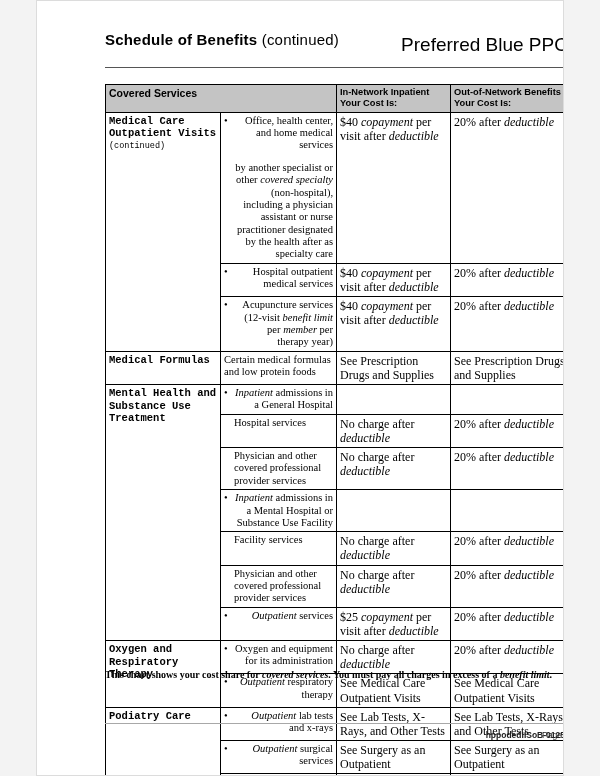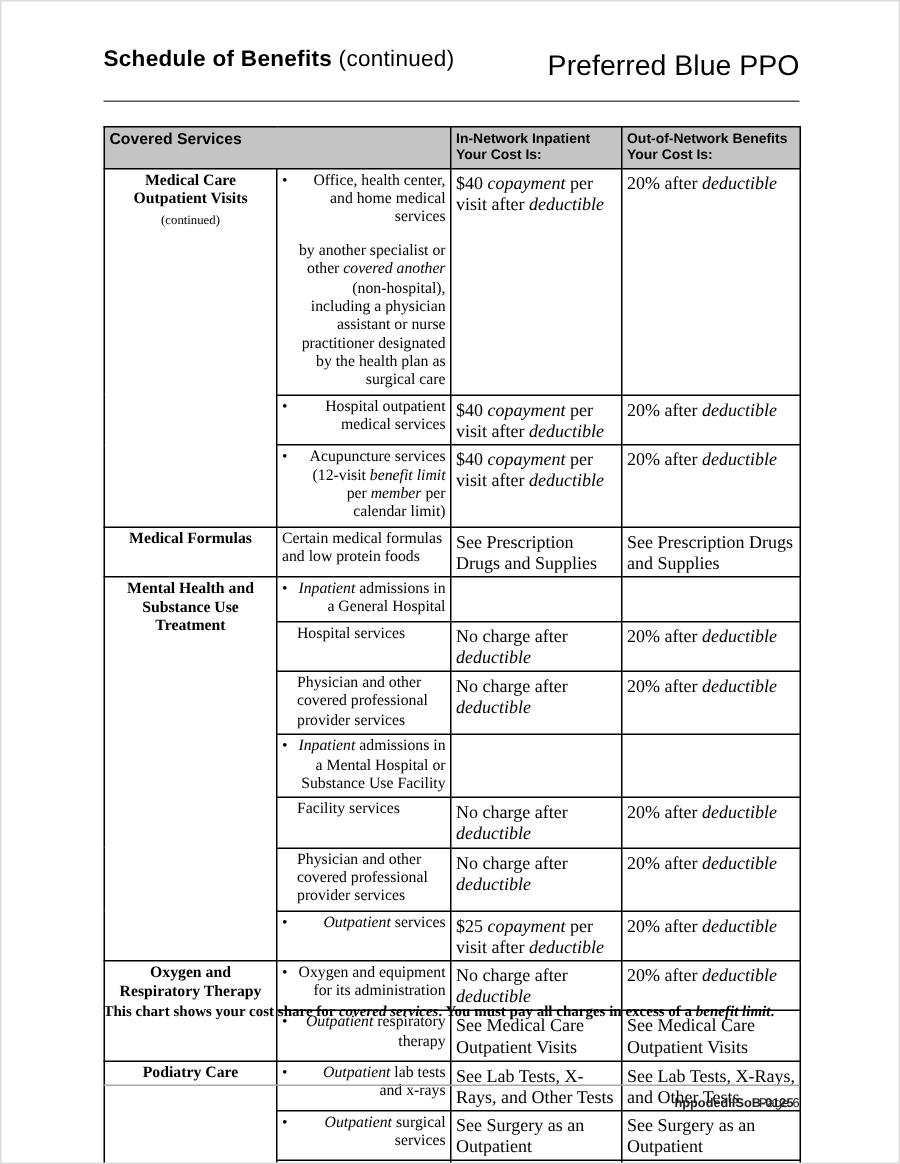--- a/index.html
+++ b/index.html
@@ -1,18 +1,18 @@
 <!DOCTYPE html>
 <html><head>
 <meta charset="utf-8">
 <style>
   * { box-sizing: border-box; }
   html,body { margin:0; padding:0; background:#f3f3f3; }
   .page {
-    width:600px; height:776px; margin:0 auto; position:relative;
+    width:528px; height:776px; margin:0 auto; position:relative;
     background:#ffffff; border:1px solid #dcdcdc;
     font-family:"Liberation Serif", serif; color:#000;
     overflow:hidden;
   }
   .content { position:absolute; left:68px; width:464px; top:0; }
 
   
   .doc-header {
     display:flex; justify-content:space-between; align-items:flex-start;
     margin-top:30px;
@@ -36,22 +36,22 @@
   }
   th {
     background:#c4c4c4; text-align:left;
     font-family:"Liberation Sans", sans-serif;
     font-weight:bold;
   }
   th.th-covered { font-size:10.5px; vertical-align:middle; }
   th.th-net { font-size:9.3px; line-height:1.25; vertical-align:top; }
 
   td.cat {
-    font-family:Liberation Serif, serif;
-    font-weight:bold; font-size:10.5px; line-height:1.2;text-align:center;
+    font-family:Liberation Mono, monospace;
+    font-weight:bold; font-size:10.5px; line-height:1.2;
   }
   .cat-note { font-weight:normal; font-size:8.5px; margin-top:1px; }
 
   .brow { display:flex; }
   .blt { flex:0 0 10px; width:10px; }
   .btext { flex:1; min-width:0;text-align:right; }
   .ind { padding-left:10px; }
 
   .para + .para { margin-top:10px; }
 
@@ -120,42 +120,42 @@
         <tr>
           <td class="cat" rowspan="3">
             <div class="cat-name">Medical Care Outpatient Visits</div>
             <div class="cat-note">(continued)</div>
           </td>
           <td class="desc">
             <div class="brow">
               <span class="blt">•</span>
               <div class="btext">
                   <div class="para"><span>Office, health center, and home medical services</span></div>
-                  <div class="para"><span class="un">by another specialist or other </span><span class="it un">covered another</span><span class="un"> (non-hospital), including a physician assistant or nurse practitioner designated by the health plan as surgical care</span></div>
+                  <div class="para"><span class="un">by another specialist or other </span><span class="it un">covered specialty</span><span class="un"> (non-hospital), including a physician assistant or nurse practitioner designated by the health after as specialty care</span></div>
                 </div>
             </div>
           </td>
           <td class="cost pt36"><span>$40 </span><span class="it">copayment</span><span> per visit after </span><span class="it">deductible</span></td>
           <td class="cost pt36"><span>20% after </span><span class="it">deductible</span></td>
         </tr>
         <tr>
           <td class="desc">
             <div class="brow">
               <span class="blt">•</span>
               <div class="btext"><span>Hospital outpatient medical services</span></div>
             </div>
           </td>
           <td class="cost"><span>$40 </span><span class="it">copayment</span><span> per visit after </span><span class="it">deductible</span></td>
           <td class="cost"><span>20% after </span><span class="it">deductible</span></td>
         </tr>
         <tr>
           <td class="desc">
             <div class="brow">
               <span class="blt">•</span>
-              <div class="btext"><span>Acupuncture services (12-visit </span><span class="it">benefit limit</span><span> per </span><span class="it">member</span><span> per calendar limit)</span></div>
+              <div class="btext"><span>Acupuncture services (12-visit </span><span class="it">benefit limit</span><span> per </span><span class="it">member</span><span> per therapy year)</span></div>
             </div>
           </td>
           <td class="cost"><span>$40 </span><span class="it">copayment</span><span> per visit after </span><span class="it">deductible</span></td>
           <td class="cost"><span>20% after </span><span class="it">deductible</span></td>
         </tr>
 
         <tr>
           <td class="cat">
             <div class="cat-name">Medical Formulas</div>
           </td>

